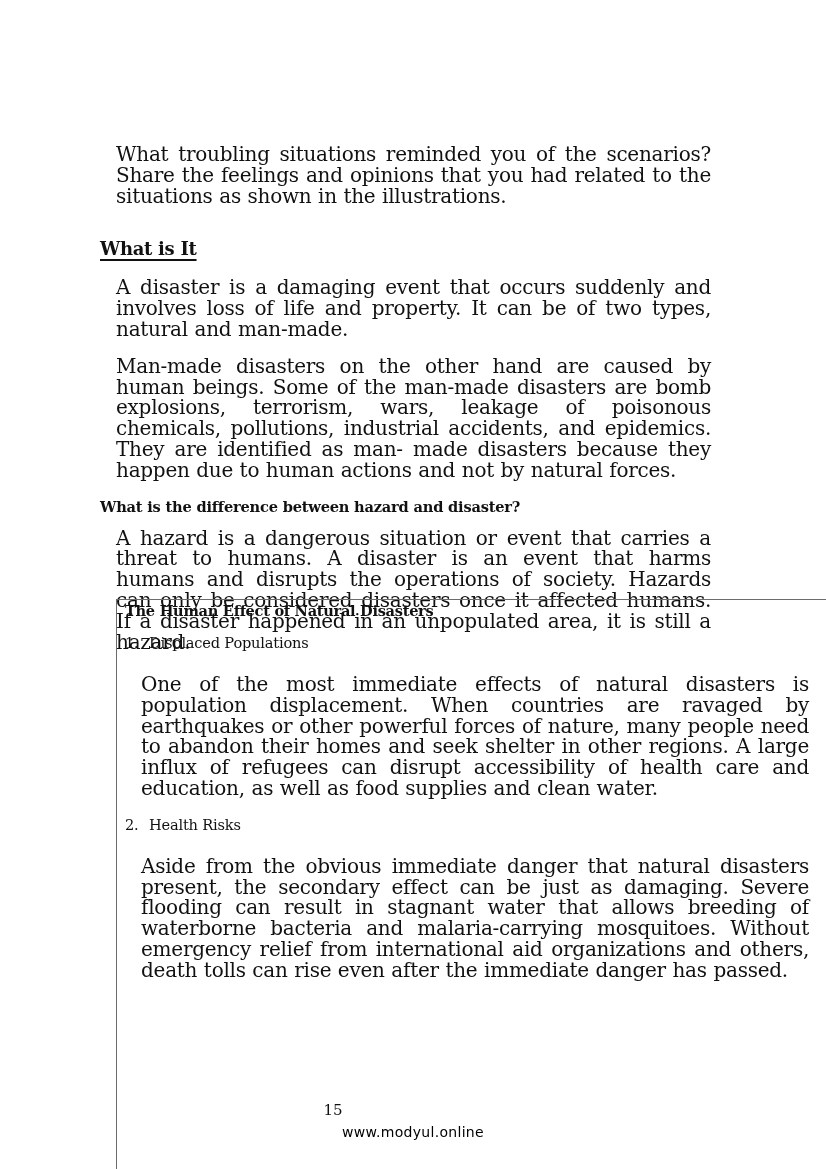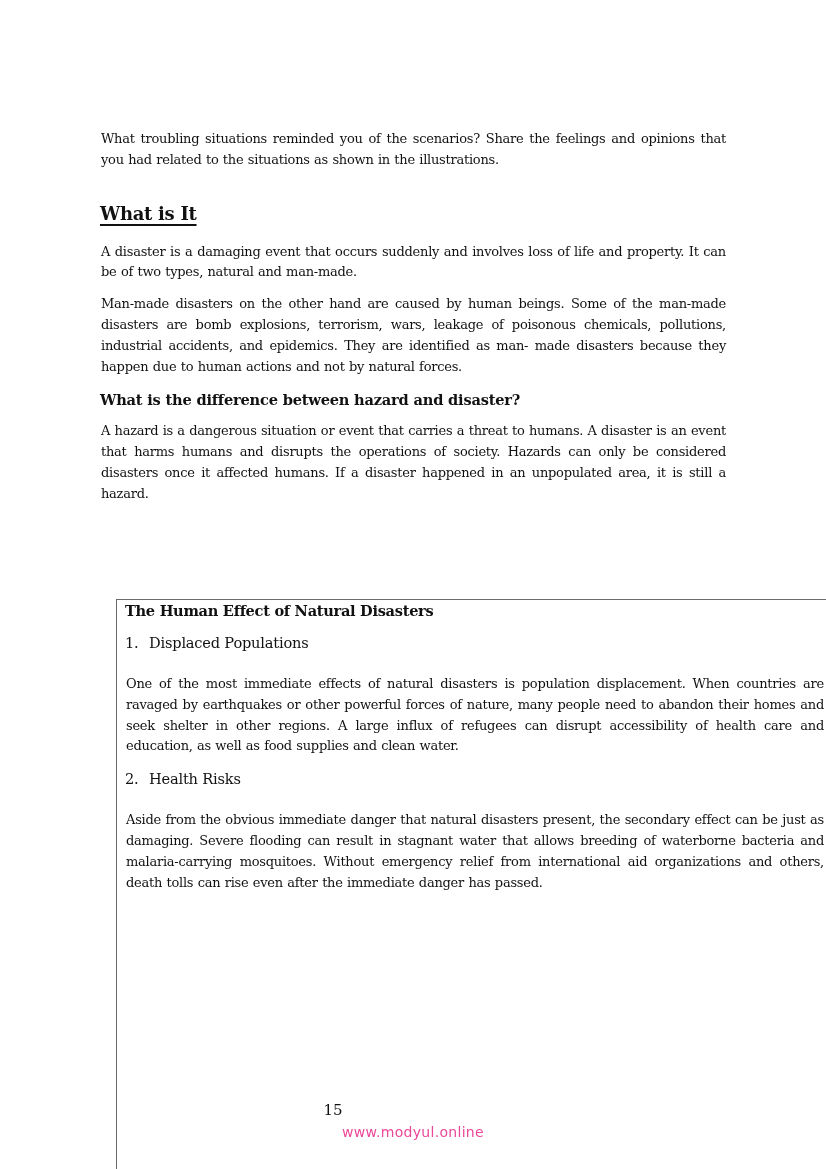--- a/index.html
+++ b/index.html
@@ -15,22 +15,22 @@
       font-family: "DejaVu Serif", "Liberation Serif", serif;
       color: #111111;
     }
     .page {
       position: absolute;
       left: 100px;
       top: 128px;
       width: 627px;
     }
     p {
-      margin: 1px;
-      font-size: 13px;
+      margin: 16px;
+      font-size: 20px;
       line-height: 20.8px;
       text-align: justify;
       letter-spacing: -0.25px;
       word-spacing: 0.5px;
     }
     .intro {
       margin-bottom: 0;
     }
     h2.section-title {
       margin: 30px 0 0 0;
@@ -96,21 +96,21 @@
       line-height: 18px;
     }
     .watermark {
       position: absolute;
       left: 0;
       width: 826px;
       top: 1124px;
       text-align: center;
       font-family: "DejaVu Sans", "Liberation Sans", sans-serif;
       font-size: 14px;
-      color: #ec4899;
+      color: #000000;
       letter-spacing: 0.3px;
     }
   </style>
 </head>
 <body>
 
 <div class="page">
   <p class="intro">What troubling situations reminded you of the scenarios? Share the feelings and opinions that you had related to the situations as shown in the illustrations.</p>
 
   <h2 class="section-title">What is It</h2>

